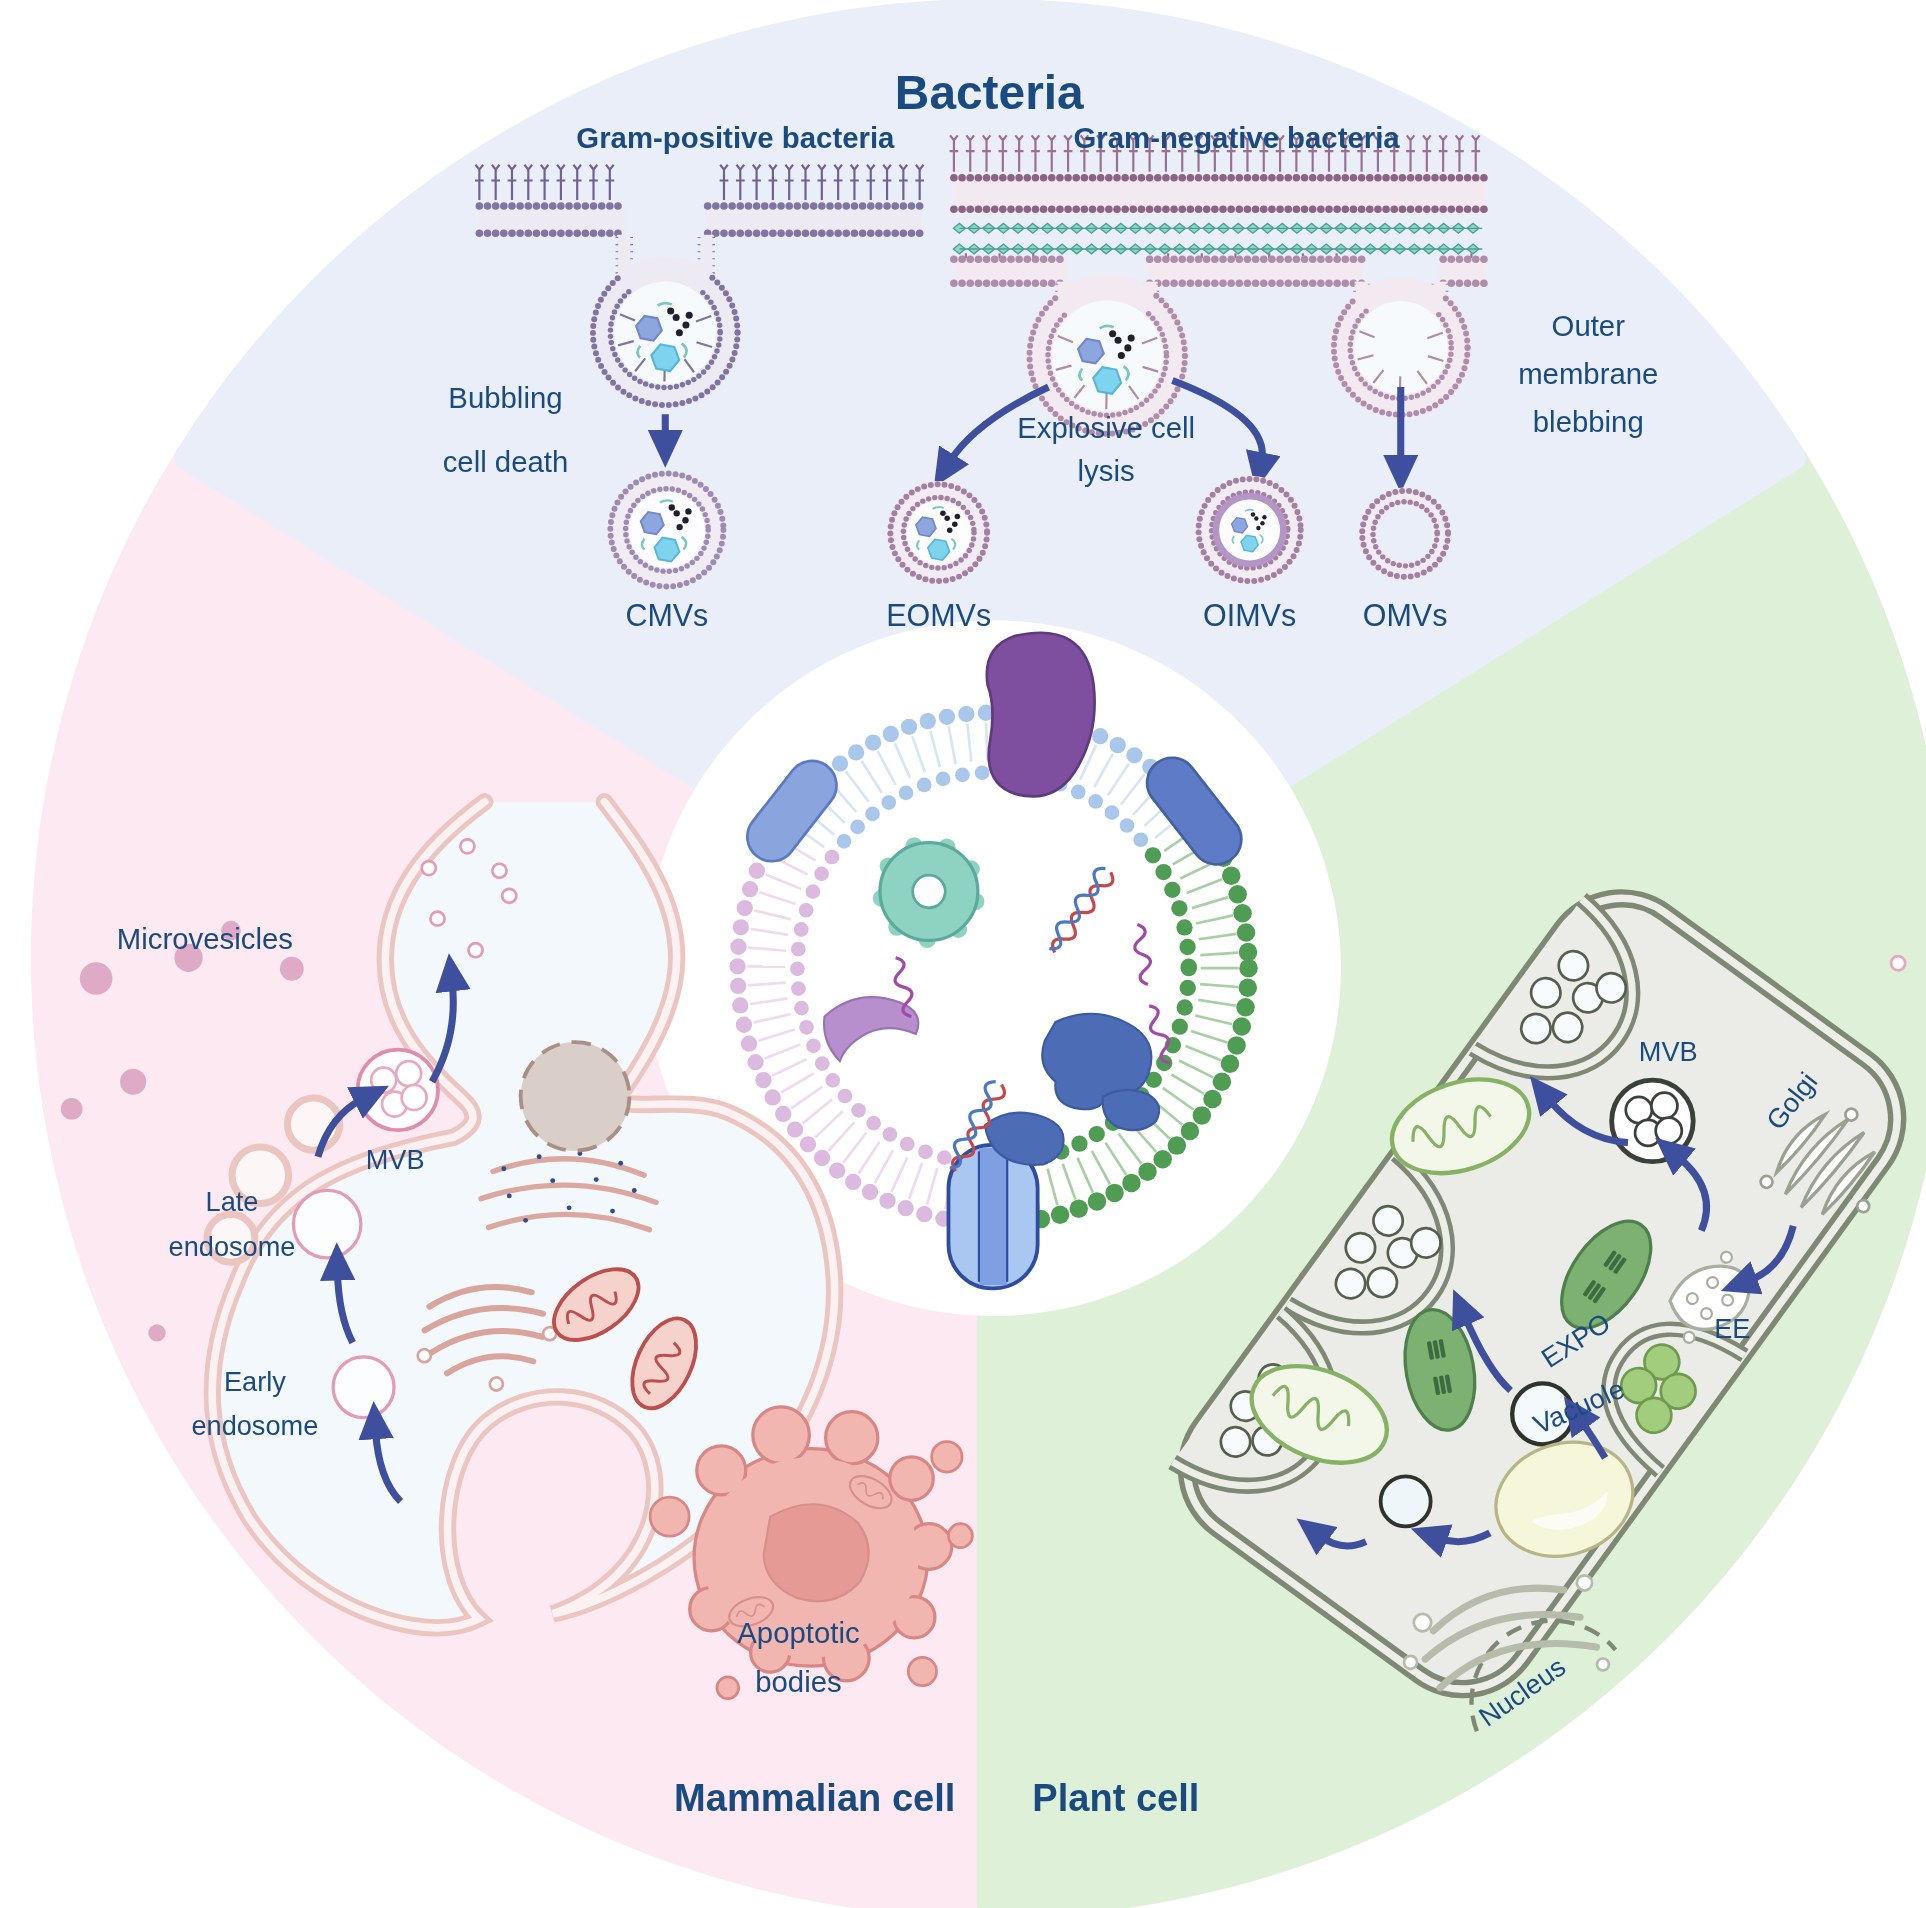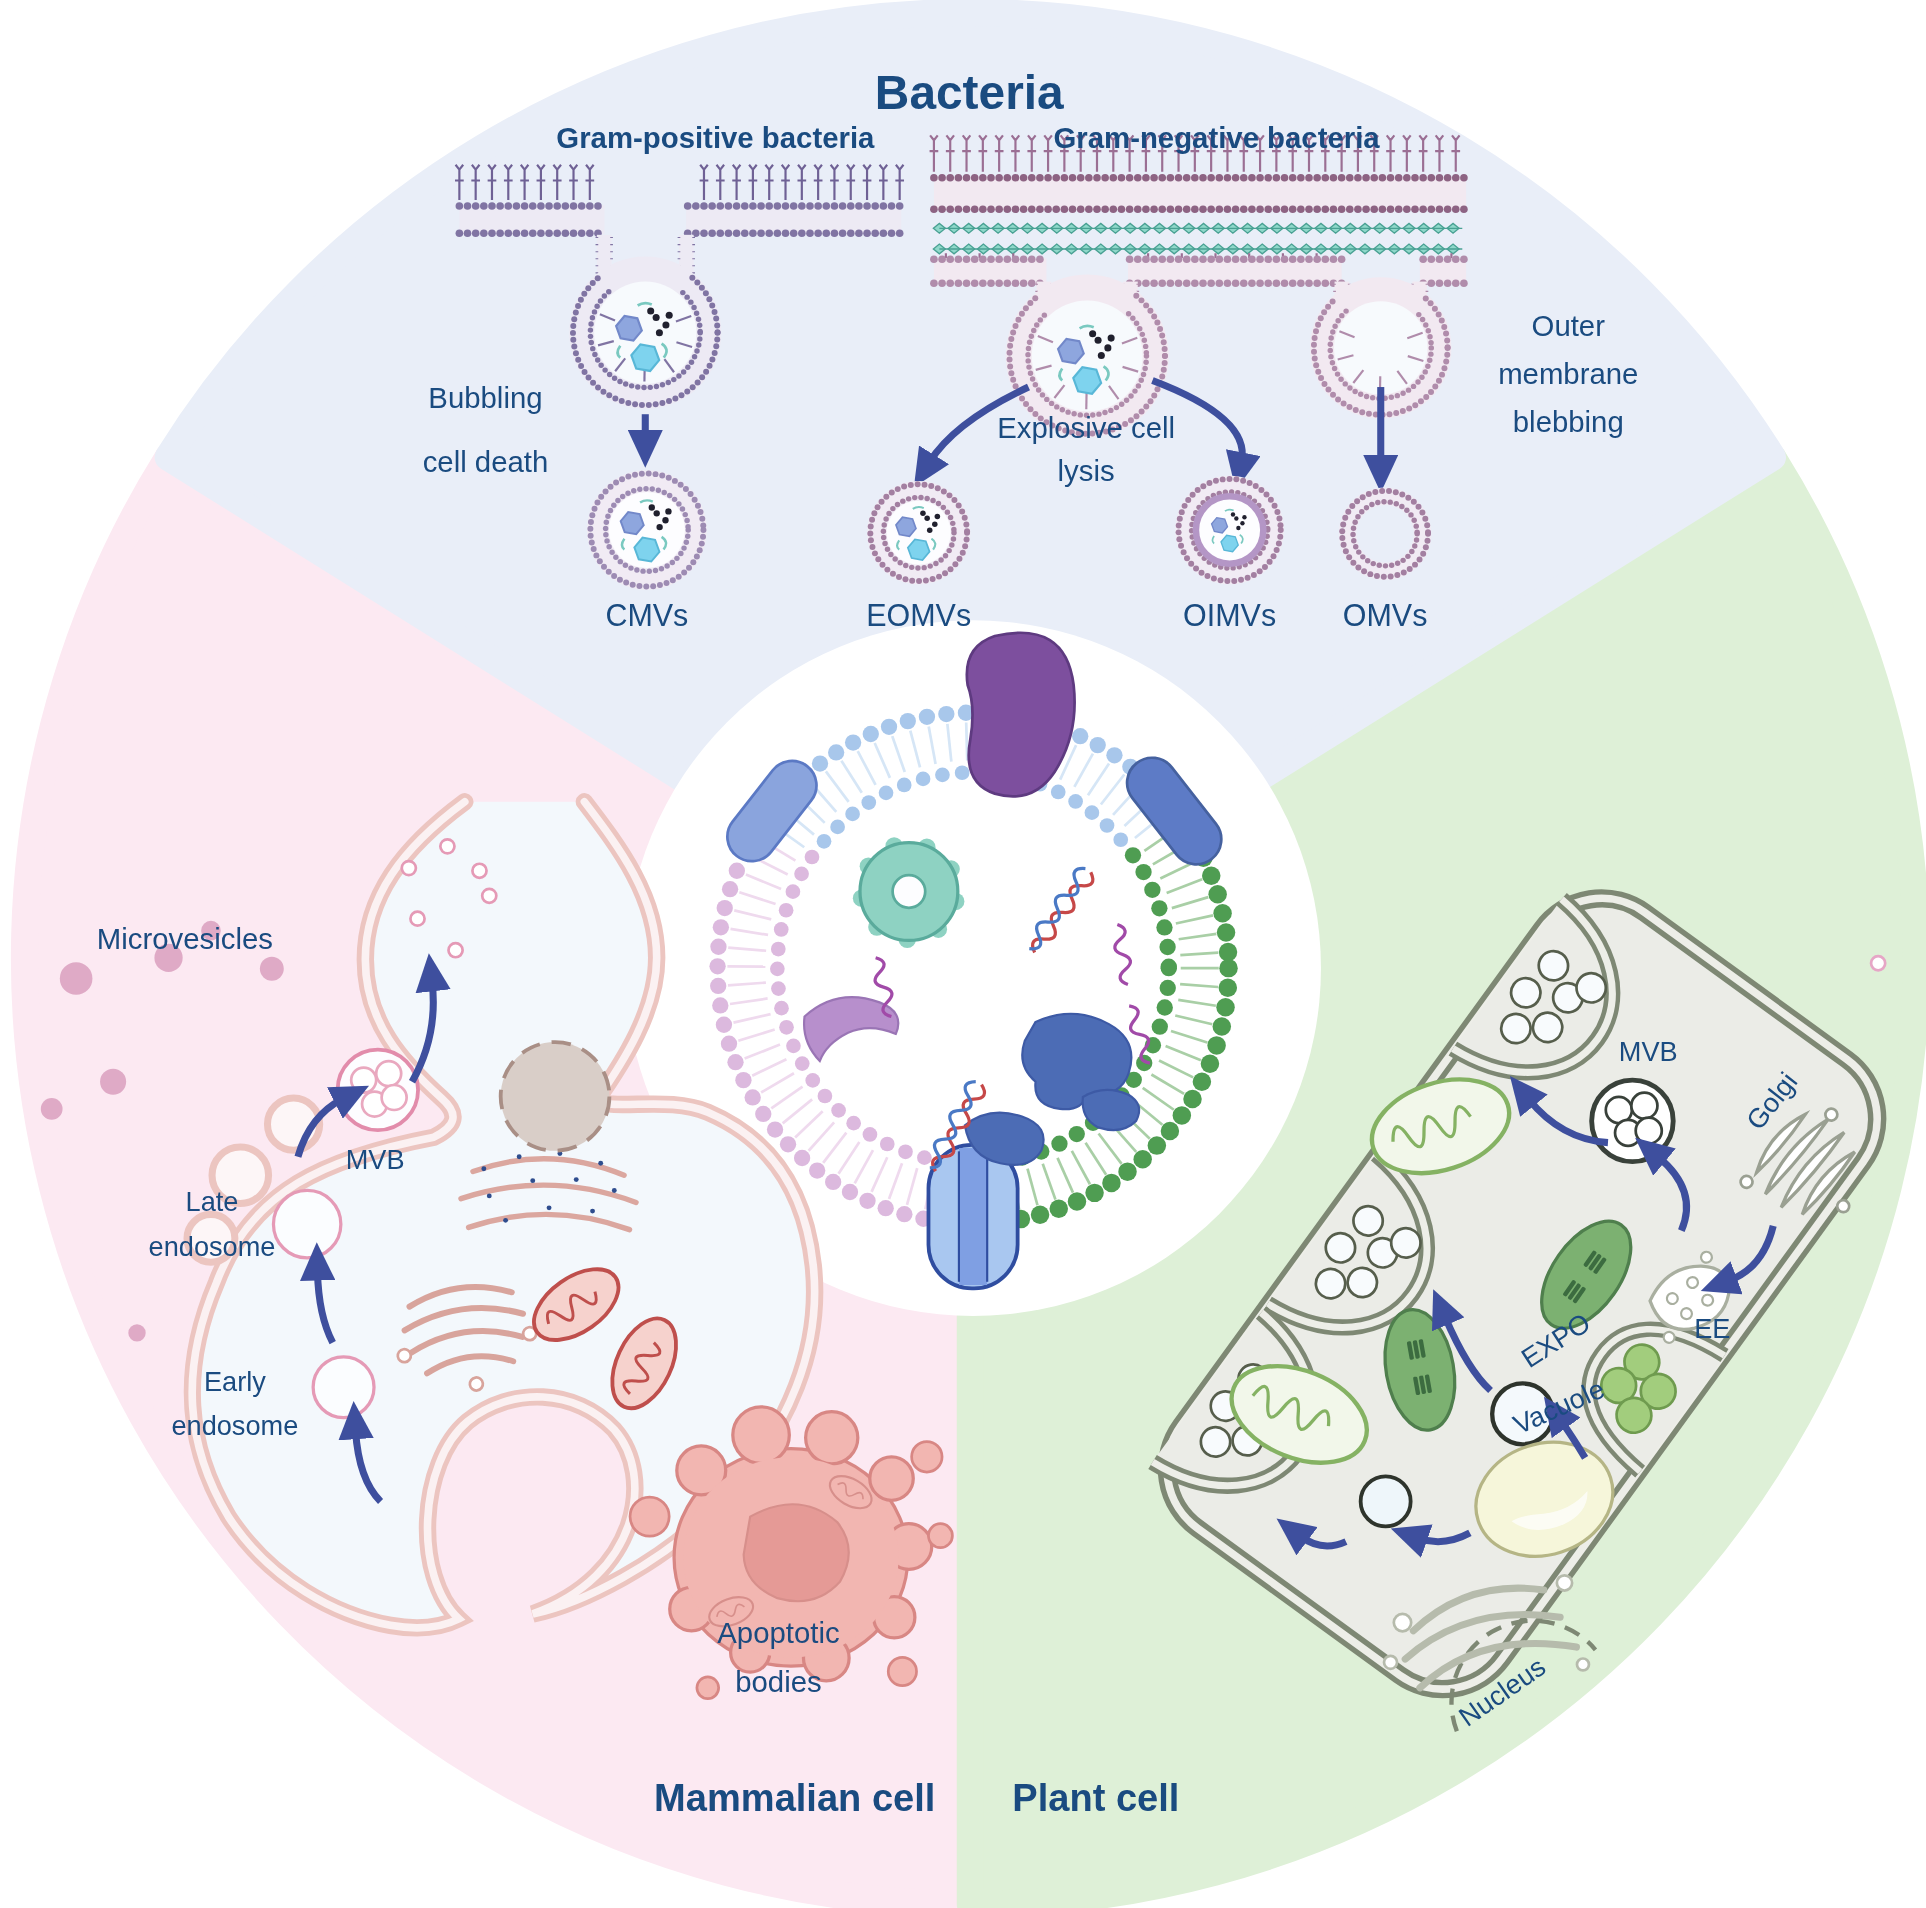--- a/index.html
+++ b/index.html
@@ -1,16 +1,16 @@
 <!DOCTYPE html>
 <html style="font-size:8.7px"><head>
 <meta charset="utf-8">
 <style>
   html,body{margin:0;padding:0;background:#ffffff;}
-  #stage{width:1565px;height:1908px;position:relative;}
+  #stage{width:1565px;height:1908px;position:relative;margin-left:20px;}
   svg{display:block;}
   text{font-family:"Liberation Sans","DejaVu Sans",sans-serif;}
   .ttl{font-size:88px;font-weight:bold;}
   .sub{font-size:54px;font-weight:bold;}
   .lbl{font-size:54px;}
   .lbl-s{font-size:50px;}
   .ves{font-size:56px;}
   .big{font-size:70px;font-weight:bold;}
   .arrow{fill:none;stroke-width:13px;marker-end:url(#arr);}
 </style>

